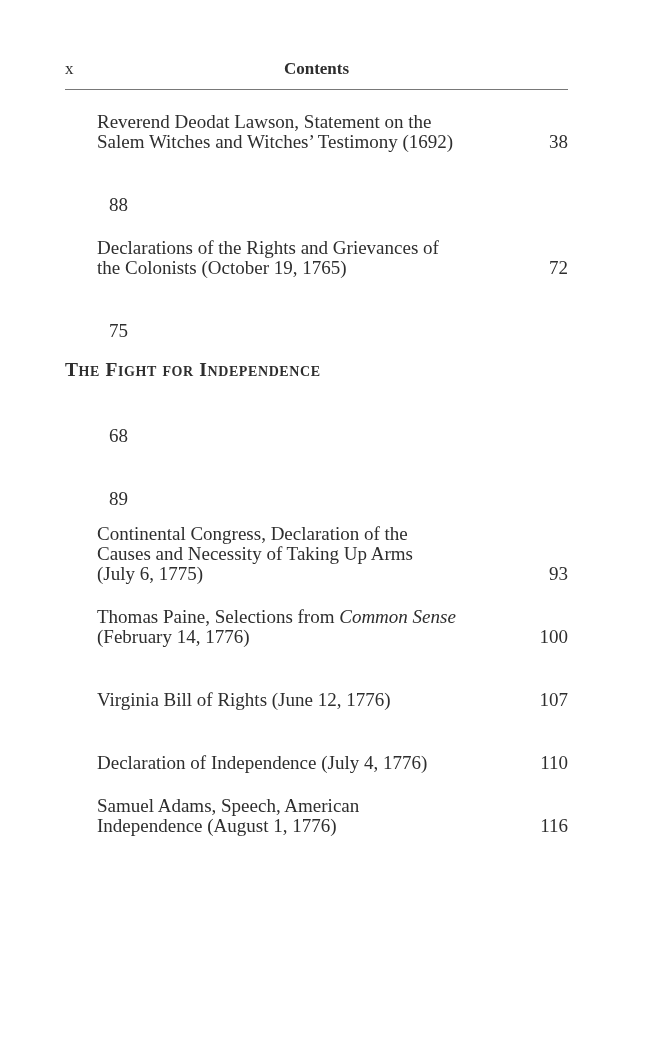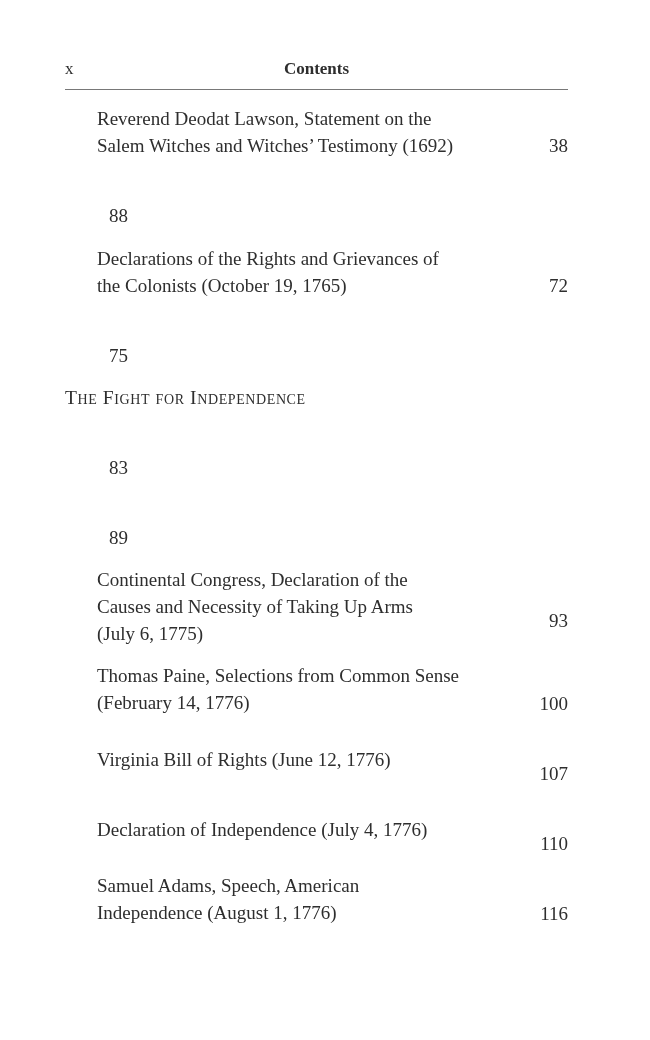--- a/index.html
+++ b/index.html
@@ -39,42 +39,44 @@
     transform: translateX(-50%);
     bottom: 9px;
     font-weight: bold;
   }
   .toc {
     margin-top: 14px;
   }
   .entry {
     display: flex;
     justify-content: space-between;
-    align-items: center;
+    align-items: flex-end;
     margin-bottom: 15px;
     padding-left: 32px;
     font-size: 19px;
-    line-height: 27px;
+    line-height: 20px;
   }
   .entry-title {
     white-space: pre-line;
   }
   .entry-page {
     padding-left: 12px;
     white-space: nowrap;
     margin-top: 28px;
   }
   .section-heading {
     font-variant: small-caps;
     letter-spacing: 0.6px;
     font-size: 19.5px;
     line-height: 27.5px;
     margin: 11px 0 14px 0;
+    font-weight: bold;
   }
   .italic {
+    font-style: italic;
   }
 </style>
 </head>
 <body>
 
 <div class="page">
 
   <div class="running-head">
     <span class="folio">x</span>
     <span class="head-title">Contents</span>
@@ -99,21 +101,21 @@
       <span class="entry-page">72</span>
     </div>
 
     <div class="entry">
       <span class="entry-page">75</span>
     </div>
 
     <div class="section-heading">The Fight for Independence</div>
 
     <div class="entry">
-      <span class="entry-page">83</span>
+      <span class="entry-page">68</span>
     </div>
 
     <div class="entry">
       <span class="entry-page">89</span>
     </div>
 
     <div class="entry">
       <span class="entry-title">Continental Congress, Declaration of the
 Causes and Necessity of Taking Up Arms
 (July 6, 1775)</span>

